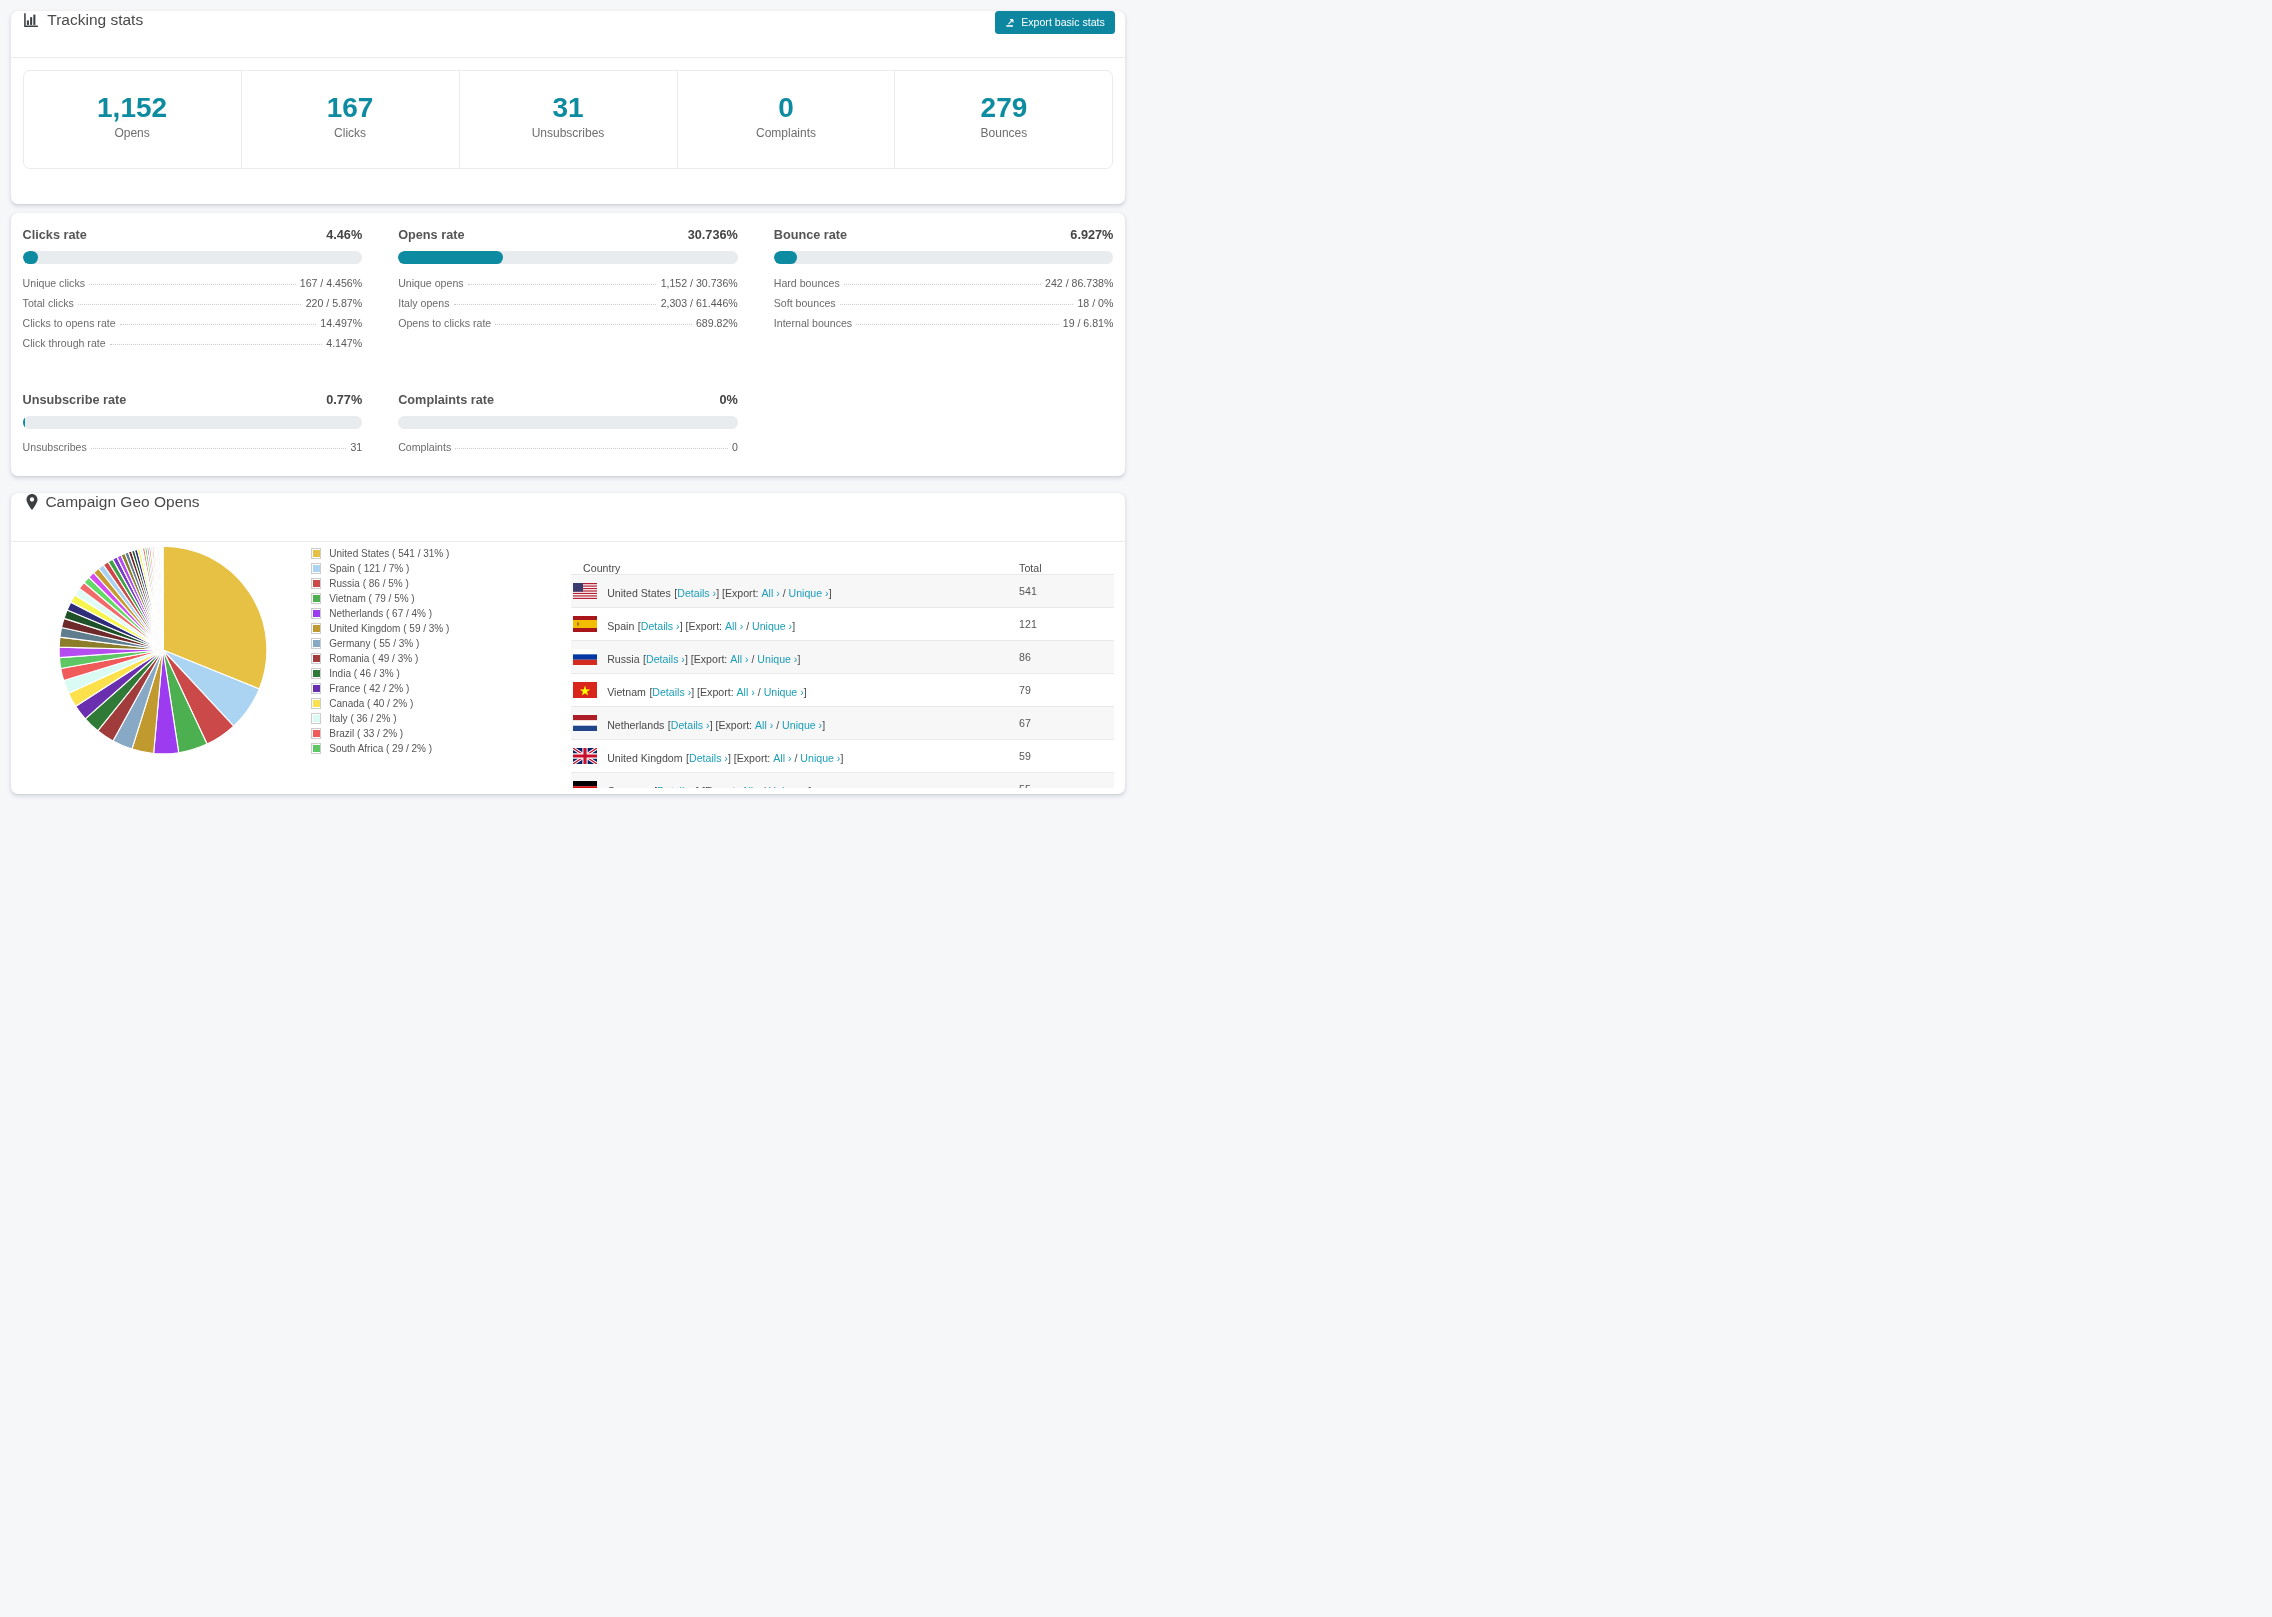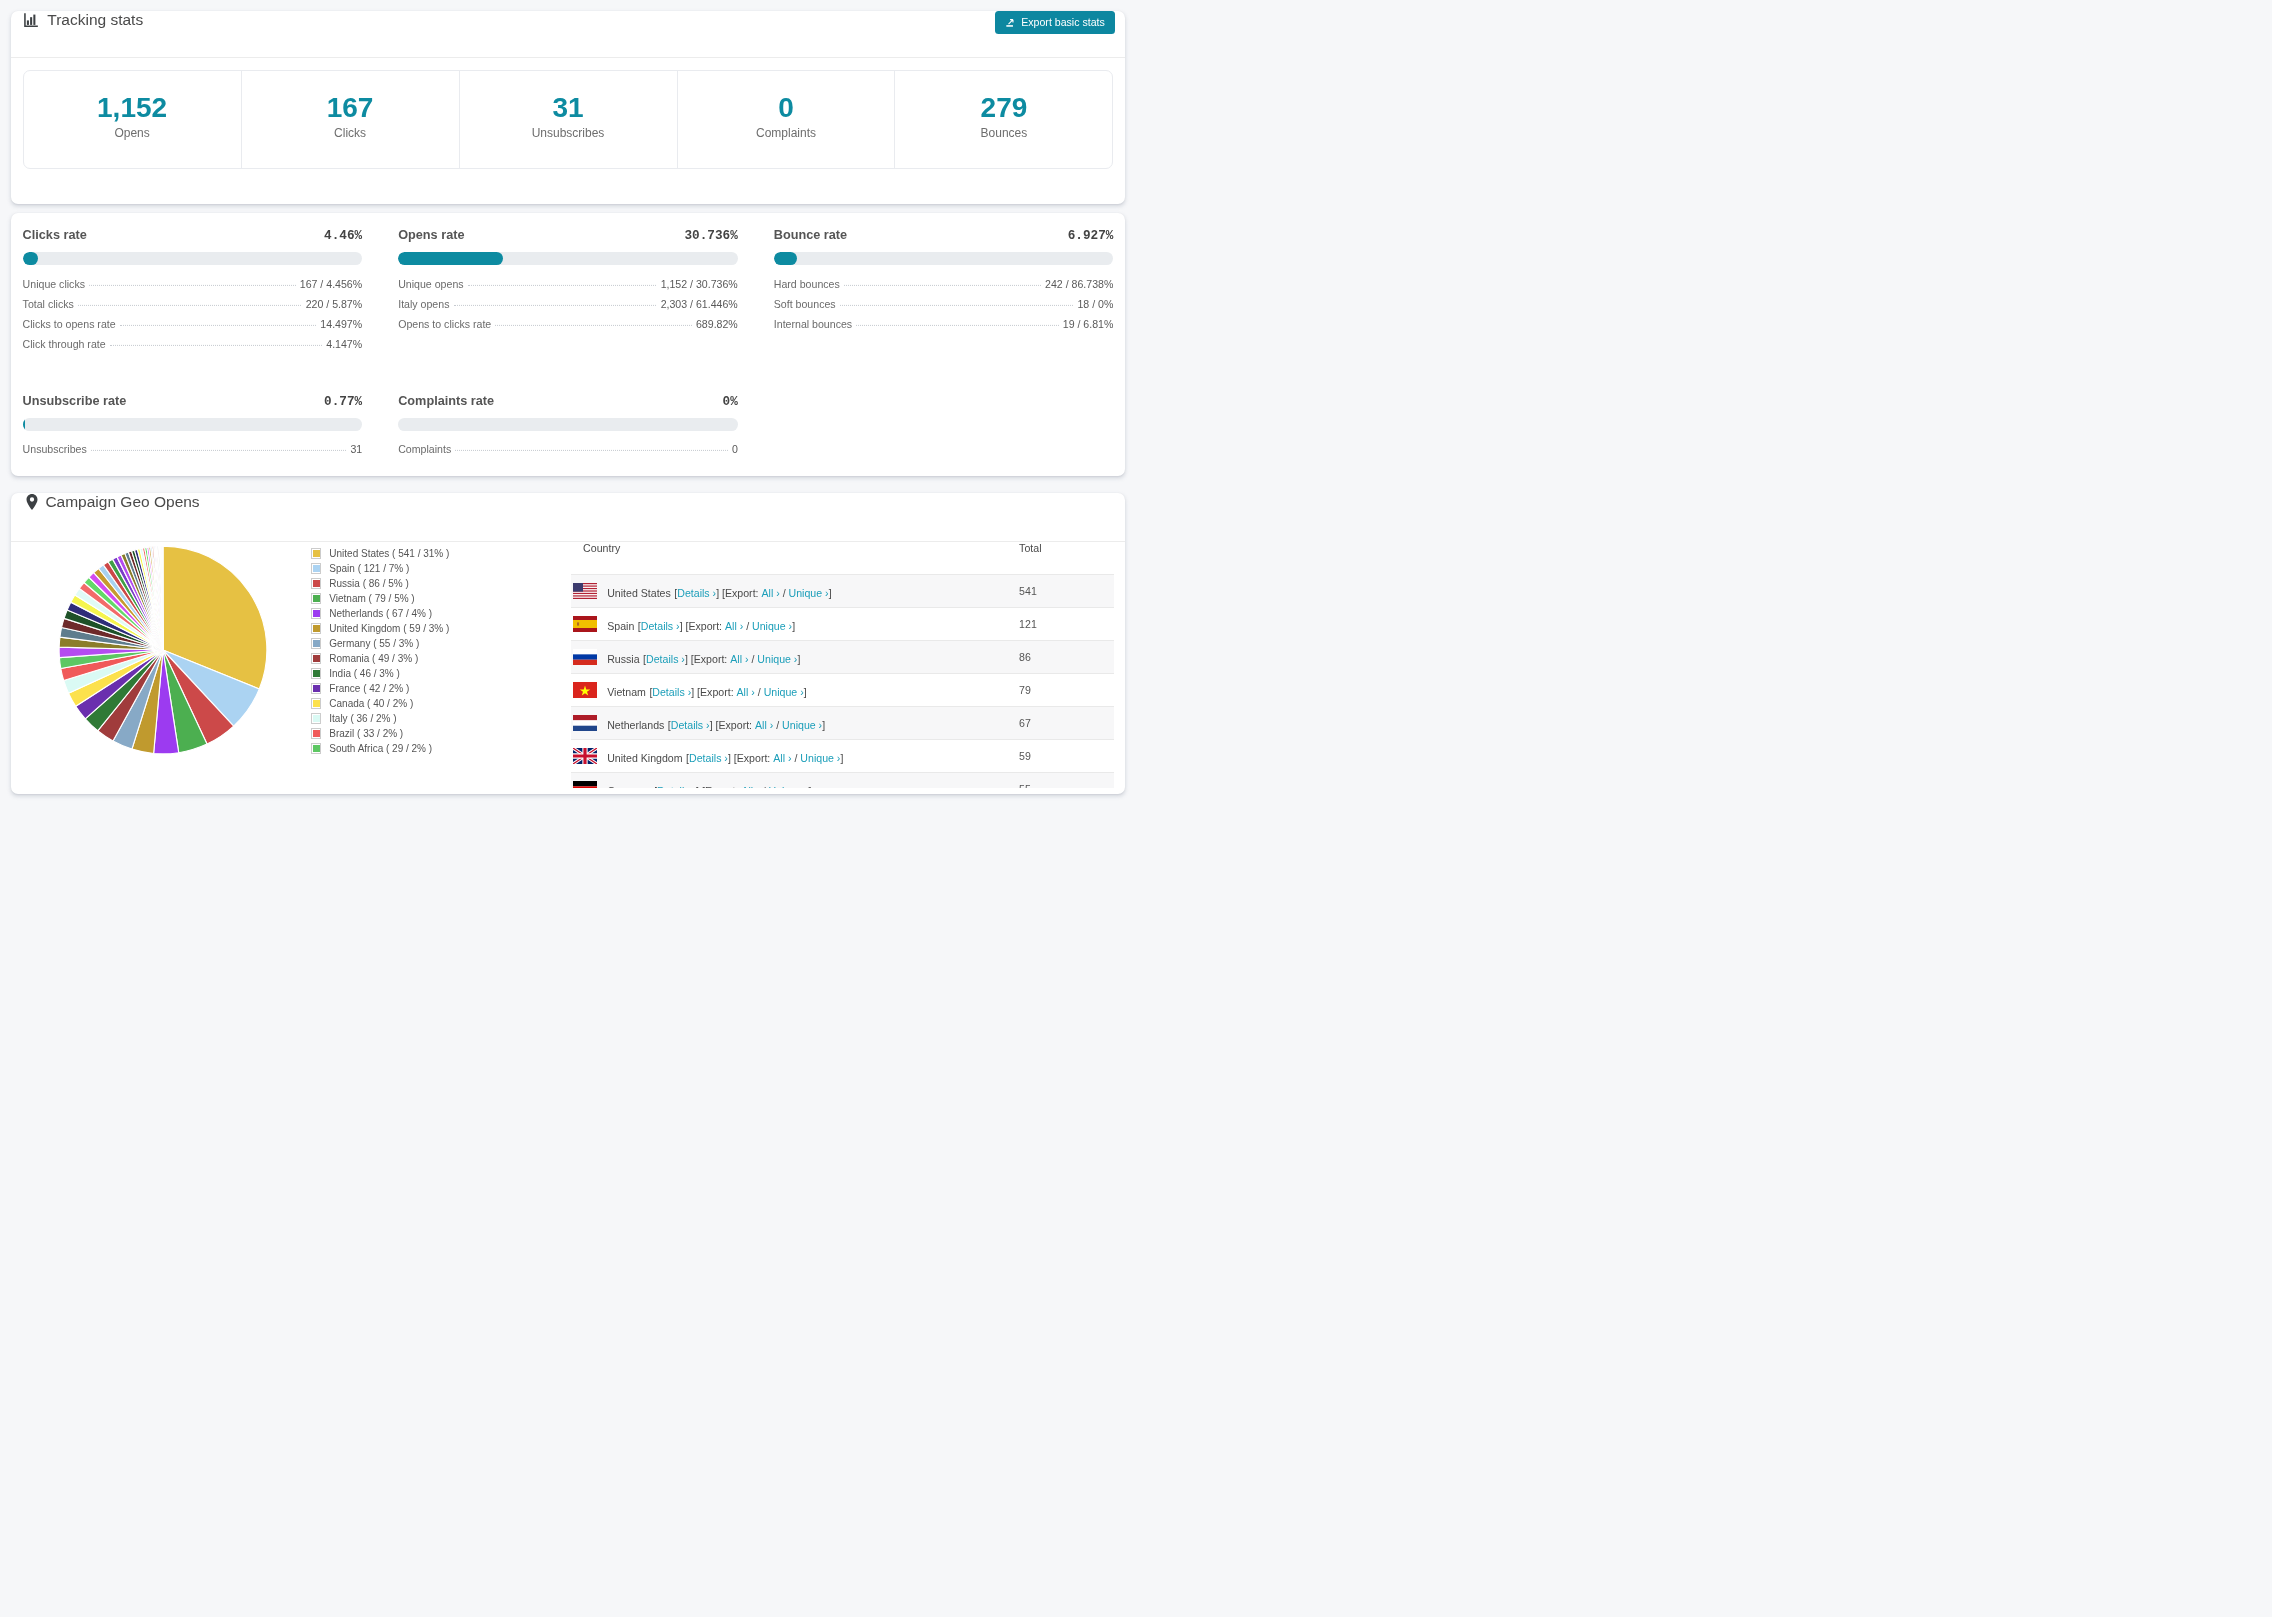--- a/index.html
+++ b/index.html
@@ -33,40 +33,40 @@
   }
   .sbox { flex:1; text-align:center; padding-top:22.6px; border-right:0.7px solid #e9ebef; }
   .sbox:last-child { border-right:none; }
   .snum { font-size:28px; font-weight:700; color:#0d8ba1; line-height:27px; }
   .slab { font-size:12px; color:#6e6e6e; margin-top:5.6px; }
   
   #rates-card { margin-top:9.2px; height:263px; padding:15.5px 12px 0 12px; }
   .rates-grid { display:grid; grid-template-columns:repeat(3,1fr); column-gap:19px; row-gap:25.4px;gap:36px; }
   .rhead { display:flex; align-items:baseline; margin-bottom:9.2px; }
   .rtitle { font-size:12.7px; font-weight:700; color:#555; }
-  .rval { margin-left:auto; font-size:12.7px; font-weight:700; color:#444;font-family:Liberation Mono, monospace; }
+  .rval { margin-left:auto; font-size:12.7px; font-weight:700; color:#444; }
   .track { height:12.7px; background:#e9ecef; border-radius:6.4px; overflow:hidden; }
   .fill { height:100%; background:#0d8ba1; border-radius:6.4px; min-width:0; }
   .rrows { margin-top:12.7px; }
   .stat-line { display:flex; align-items:baseline; height:20px; font-size:10.6px; color:#6b6b6b; }
   .stat-line .dots { flex:1; border-bottom:0.7px dotted #c6cad0; margin:0 4.2px; transform:translateY(-2.1px); }
   .stat-line .val { color:#5a5a5a; }
   
   #geo-card { margin-top:17.6px; height:301px; }
   #geo-card .card-header { height:49px; padding:0 10.6px 0 15px; }
   #geo-card .card-title .title-icon { margin-right:7.8px; }
   .geo-body { height:252px; padding:0 11.3px; display:flex; align-items:flex-start; }
   .pie-wrap { width:212px; margin-left:35px; margin-top:2.1px; }
   .legend { width:184px; margin-left:42px; margin-top:3.5px; }
   .legend-item { display:flex; align-items:center; height:15px; font-size:10px; color:#555; }
   .sw { width:10.6px; height:10.6px; border:0.7px solid #ccc; background:#fff; display:inline-flex; margin-right:7.8px; flex:none; }
   .sw i { flex:1; margin:0.7px; }
   .geo-table { width:543px; margin-left:auto; font-size:10.6px; }
   .table-clip { height:246px; overflow:hidden; }
-  .thead { display:flex; height:32px; align-items:flex-start; color:#4a4a4a; }
+  .thead { display:flex; height:32px; align-items:flex-end; color:#4a4a4a; }
   .thead .col-country { flex:1; padding-left:12px; }
   .thead .col-total { width:95px; }
   .trow { display:flex; height:33px; align-items:center; border-top:0.7px solid #e9e9e9; }
   .trow:nth-child(odd) { background:#f7f7f8; }
   .trow .cell.country { flex:1; display:flex; align-items:flex-end; padding-left:2.1px; white-space:nowrap; }
   .trow .cell.total { width:95px; color:#555; }
   .flag { width:24px; height:16px; display:inline-flex; margin-right:10px; flex:none; overflow:hidden; }
   .flag svg { width:24px; height:16px; display:block; }
   .cname { color:#4a4a4a; margin-right:3.5px; }
   .br { color:#4a4a4a; white-space:pre; }

